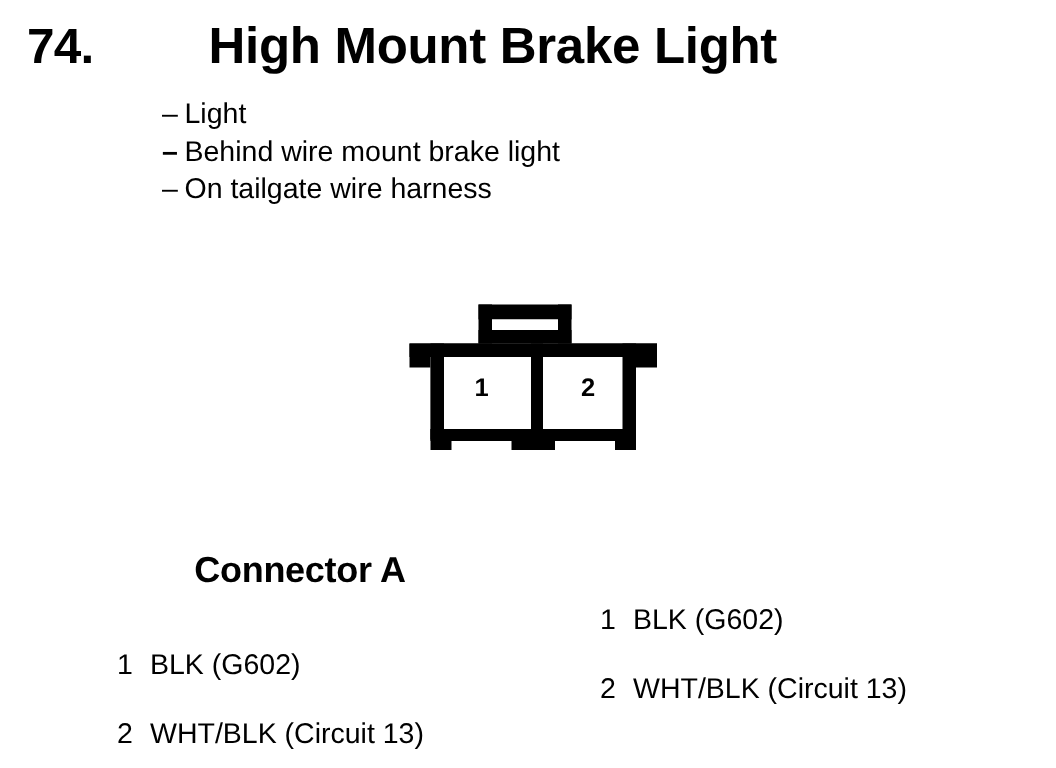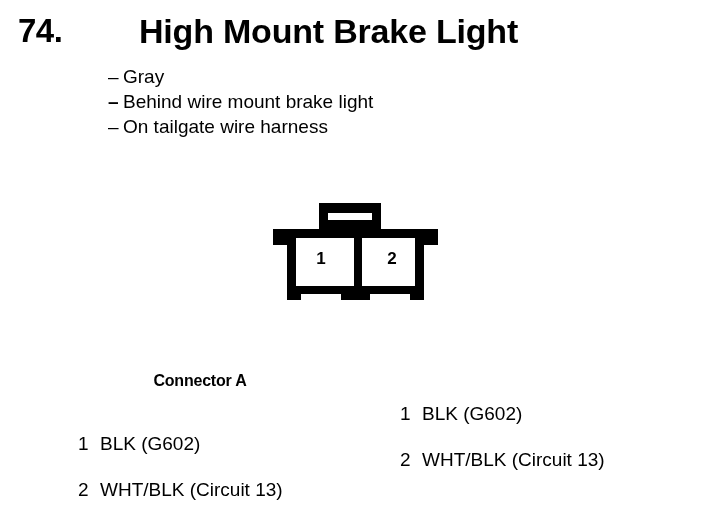--- a/index.html
+++ b/index.html
@@ -93,21 +93,21 @@
   
   .connector-group {
     position: absolute;
     top: 366px;
   }
   #connector-group-a { left: 40px;  width: 320px; }
   #connector-group-b { left: 362px; width: 320px; }
 
   .connector-heading {
     text-align: center;
-    font-size: 16px;
+    font-size: 24px;
     font-weight: bold;
     line-height: 30px;
     letter-spacing: -0.2px;
   }
   .pin-table {
     margin-top: 16px;
     padding-left: 38px;
   }
   .pin-row {
     display: flex;
@@ -130,21 +130,21 @@
 <body>
 
 <div id="header-block">
   <div id="section-number">74.</div>
 
   <div id="page-title">High Mount Brake Light</div>
 
   <div id="attribute-list">
     <div class="attribute-item">
       <span class="attribute-dash">–</span>
-      <span class="attribute-text">Gray</span>
+      <span class="attribute-text">Light</span>
     </div>
     <div class="attribute-item emphasized">
       <span class="attribute-dash">–</span>
       <span class="attribute-text">Behind wire mount brake light</span>
     </div>
     <div class="attribute-item">
       <span class="attribute-dash">–</span>
       <span class="attribute-text">On tailgate wire harness</span>
     </div>
   </div>

